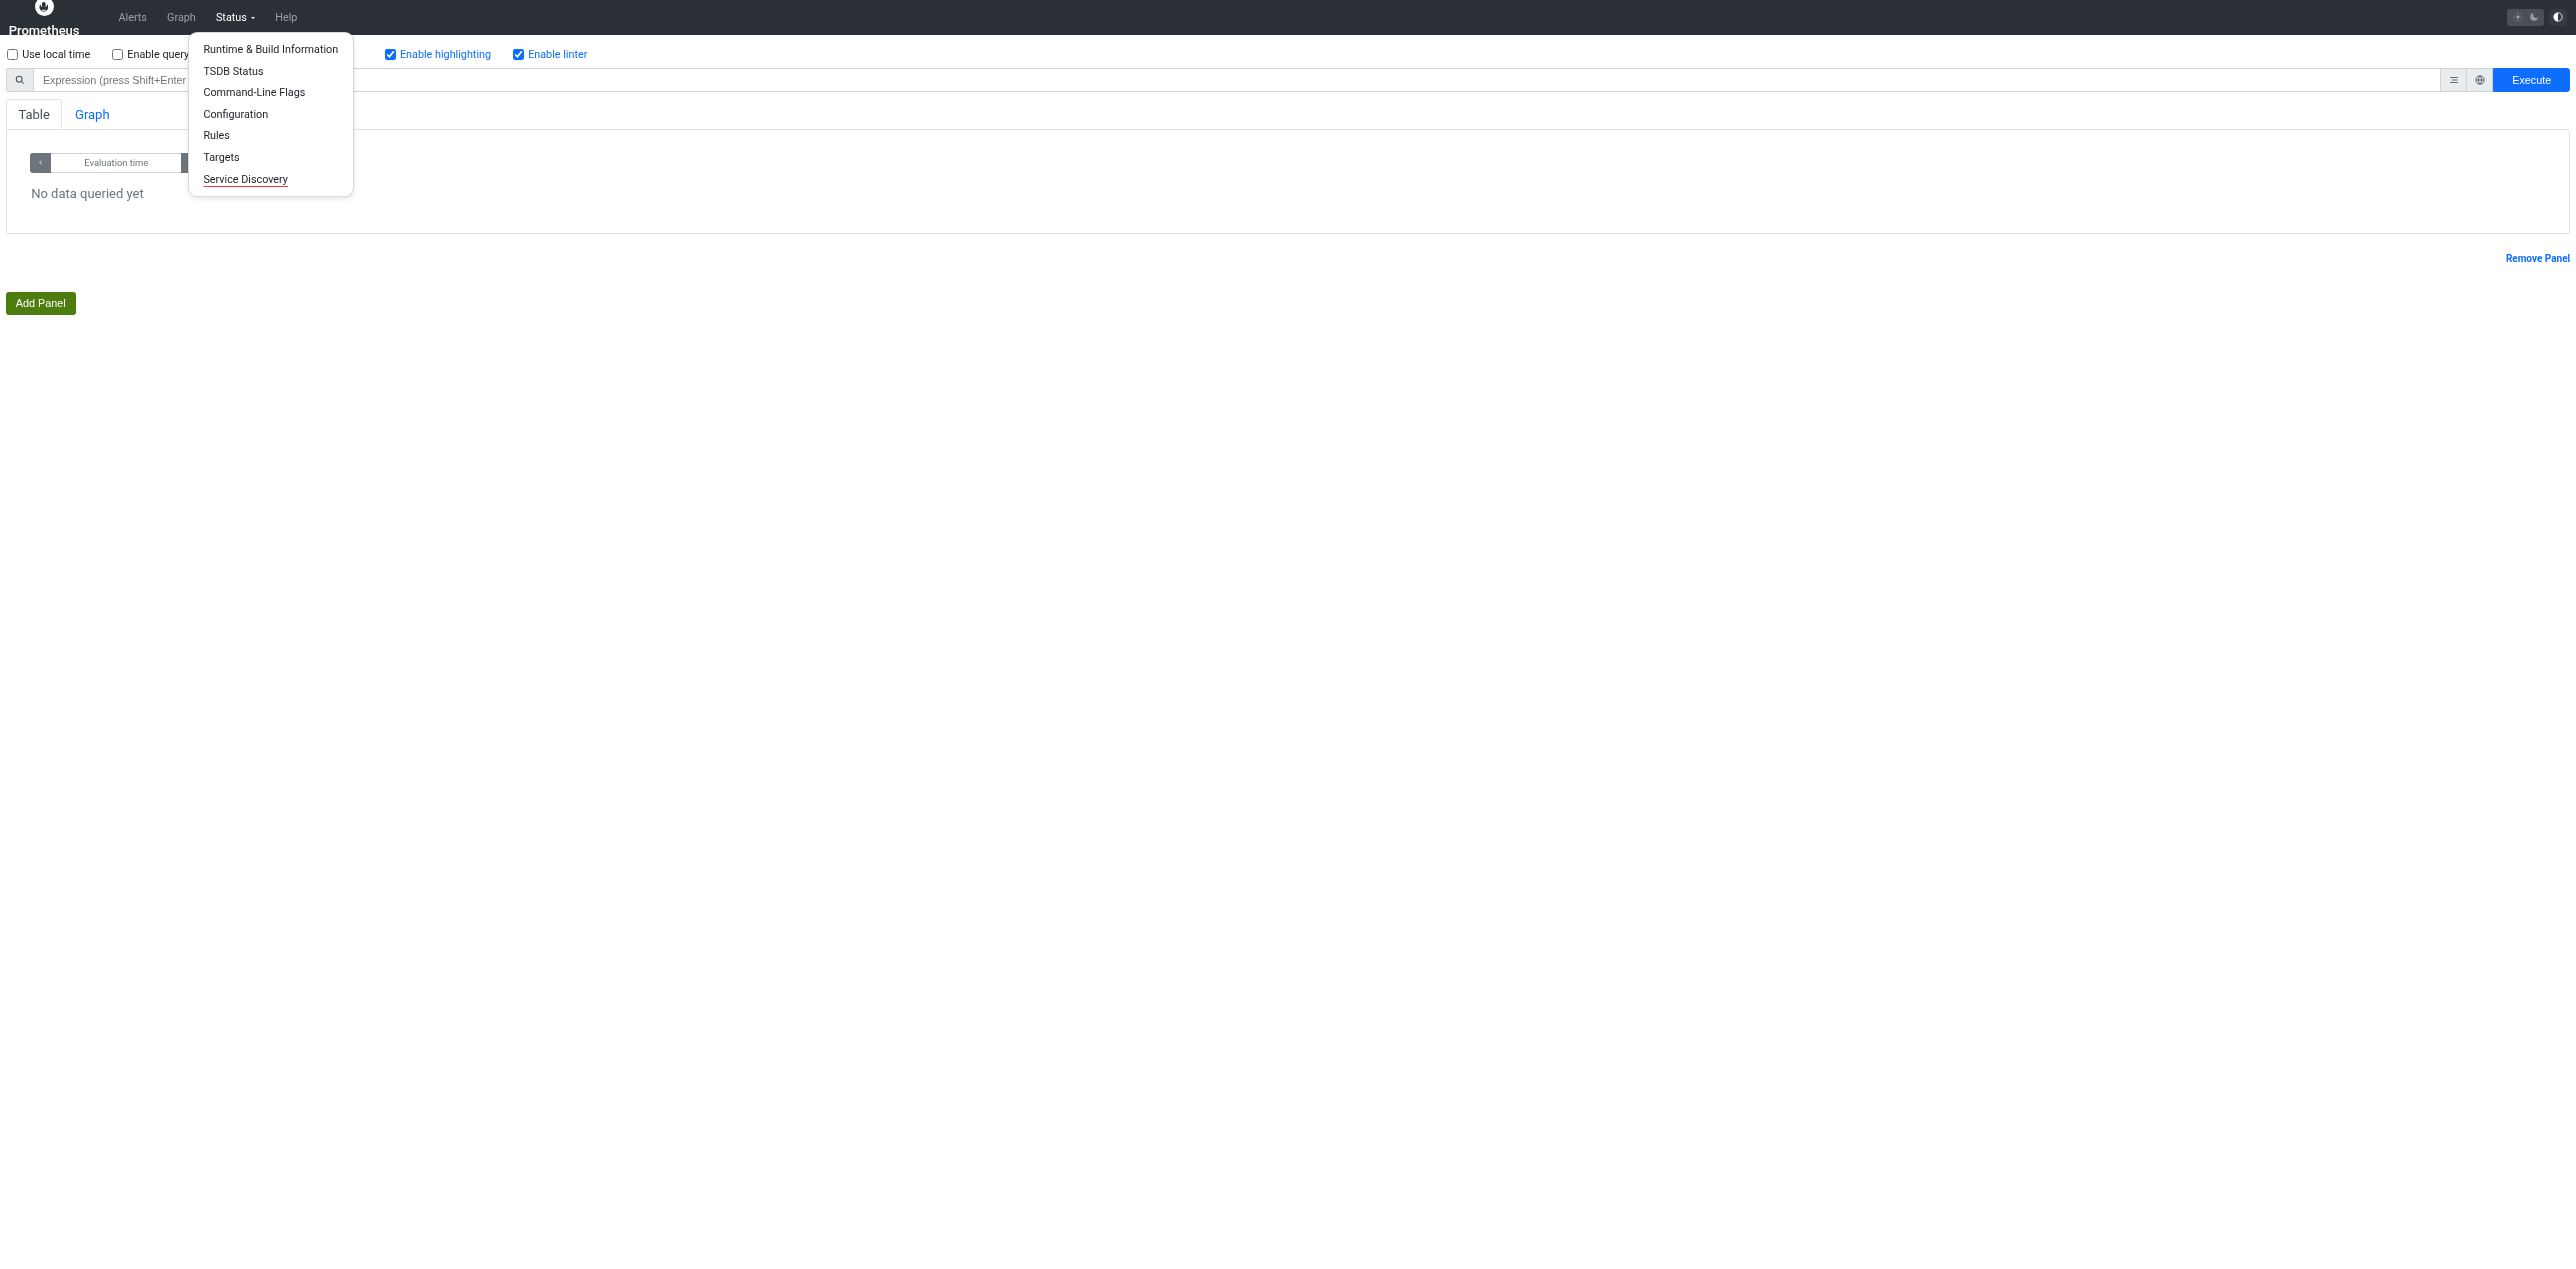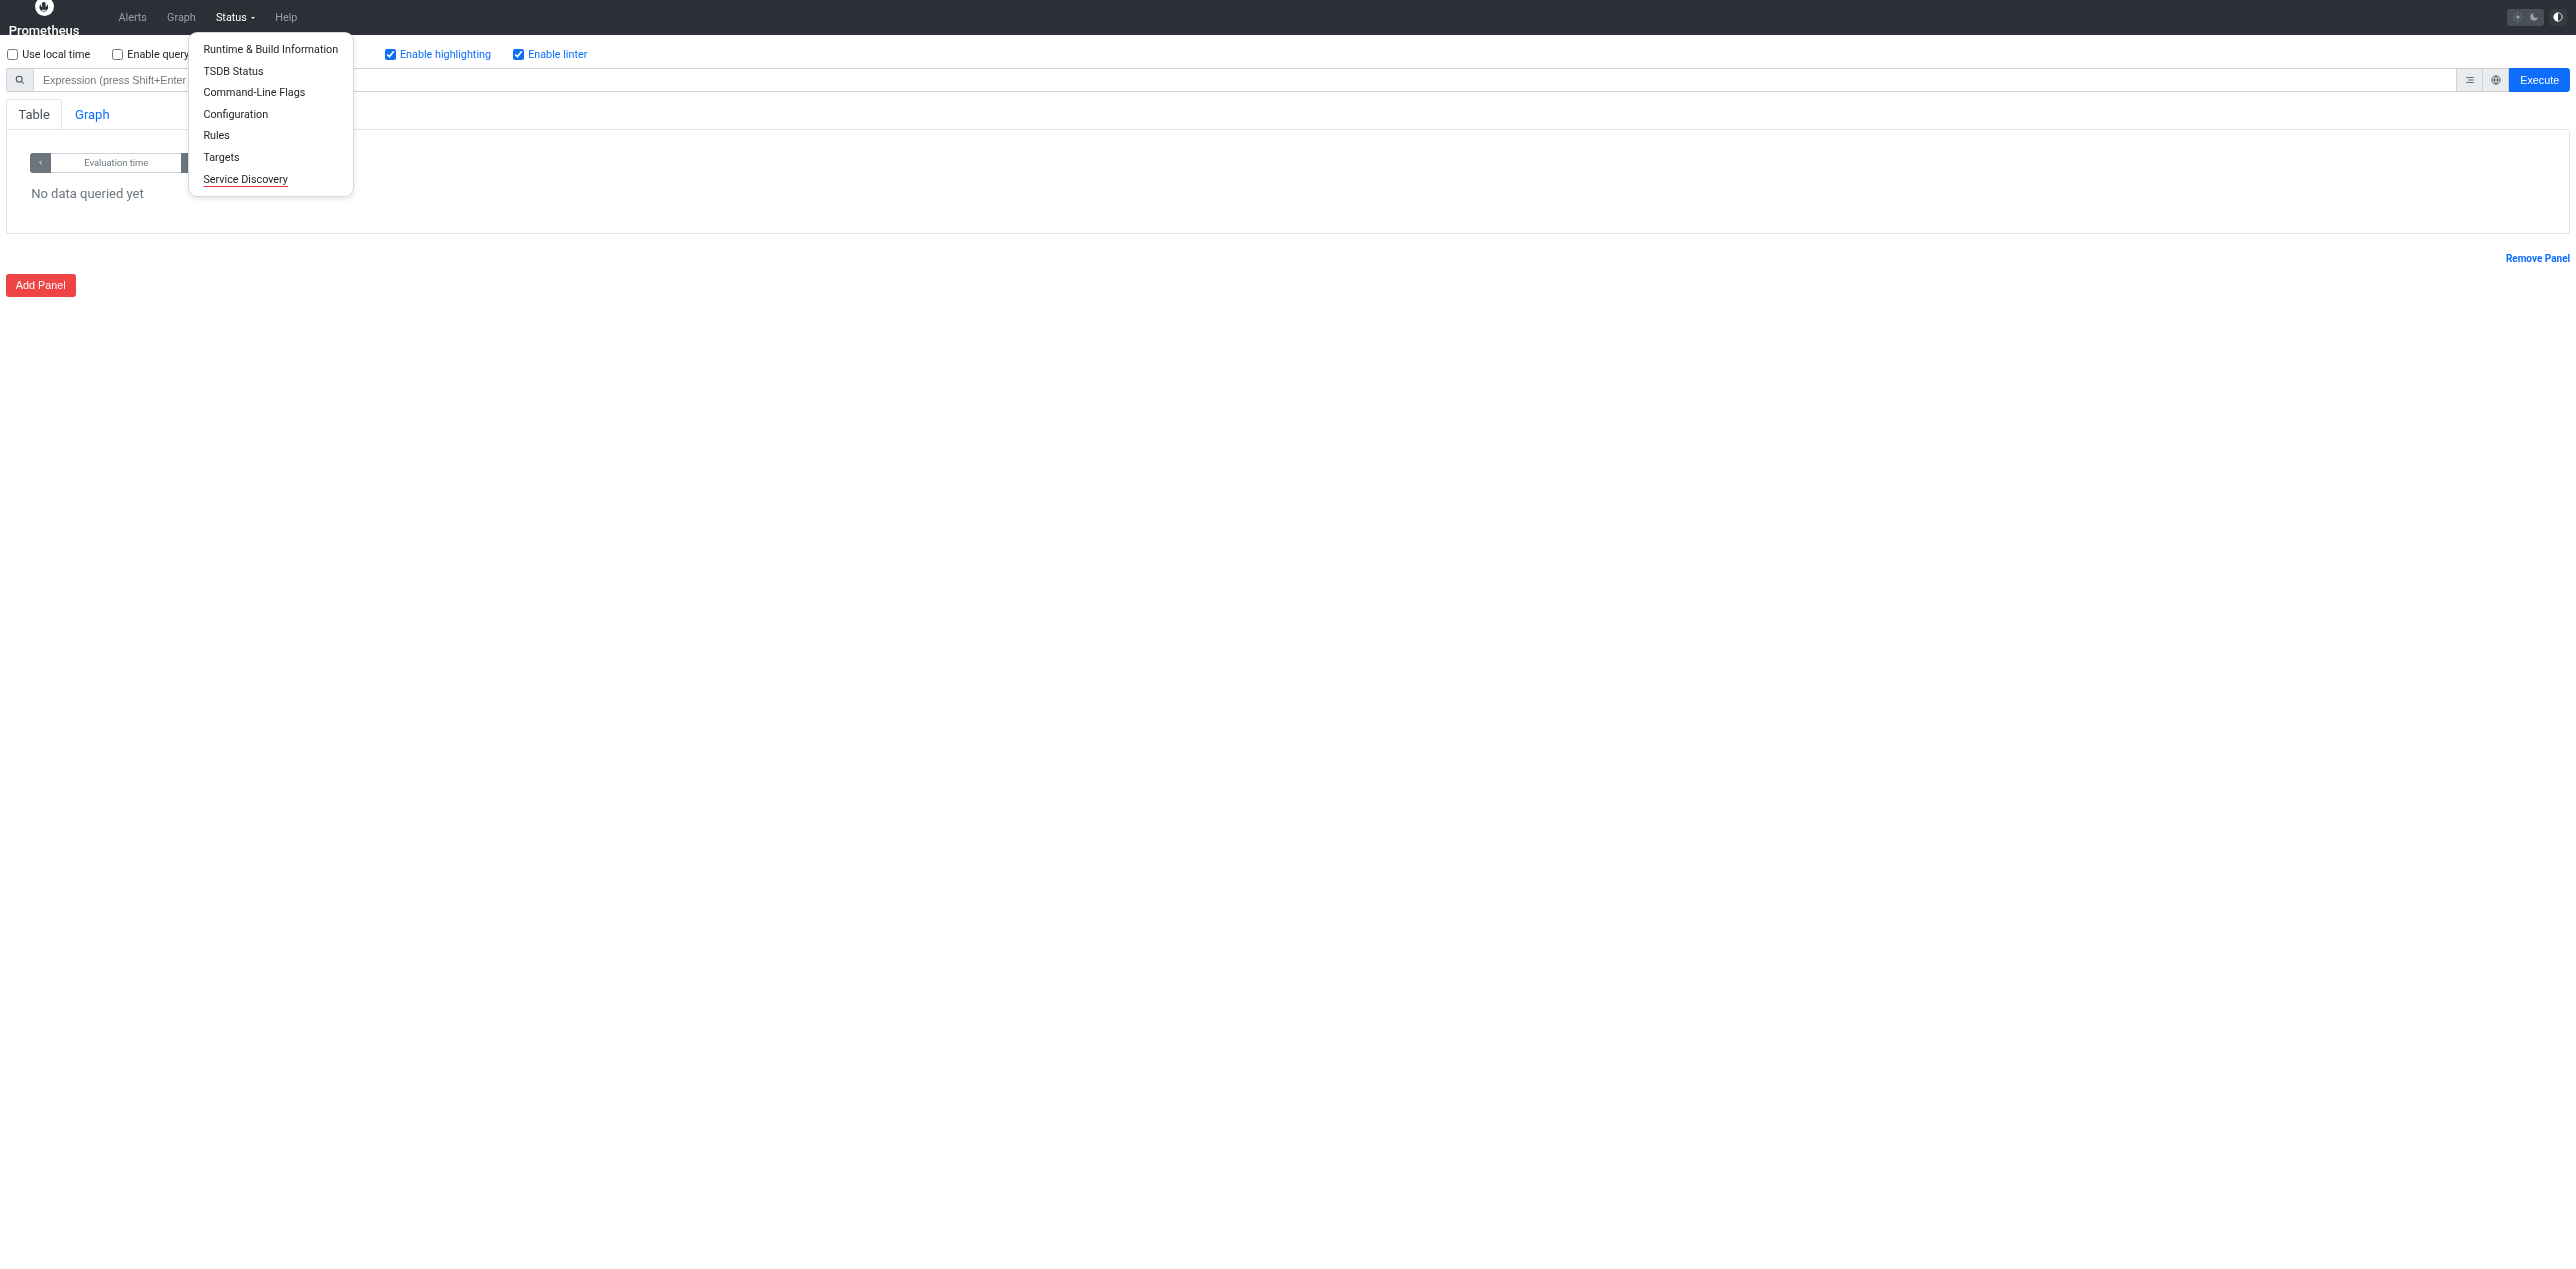--- a/index.html
+++ b/index.html
@@ -196,21 +196,21 @@
       display: flex;
       align-items: center;
       justify-content: center;
       cursor: pointer;
     }
     
     .execute-btn {
       background: #0d6efd;
       color: #fff;
       border: 0.7px solid #0d6efd;
-      padding: 5px 10px;
+      padding: 5px 18px;
       font-size: 10.8px;
       border-radius: 0 2.9px 2.9px 0;
       cursor: pointer;
     }
     
     
     .tabs {
       display: flex;
       margin-bottom: 0;
     }
@@ -290,28 +290,28 @@
     }
     
     .remove-panel a {
       color: #0d6efd;
       font-size: 10px;
       text-decoration: none;
       cursor: pointer;
     }
     
     .add-panel-btn {
-      background: #ef4444;
+      background: #4d7c0f;
       color: #fff;
       border: none;
       padding: 5.8px 10px;
       font-size: 10.8px;
       border-radius: 2.9px;
       cursor: pointer;
-      margin-top: 10px;
+      margin-top: 28px;
     }
     
     .hidden-behind {
       visibility: hidden;
     }
   </style>
 </head>
 <body>
 
 <div class="navbar">

